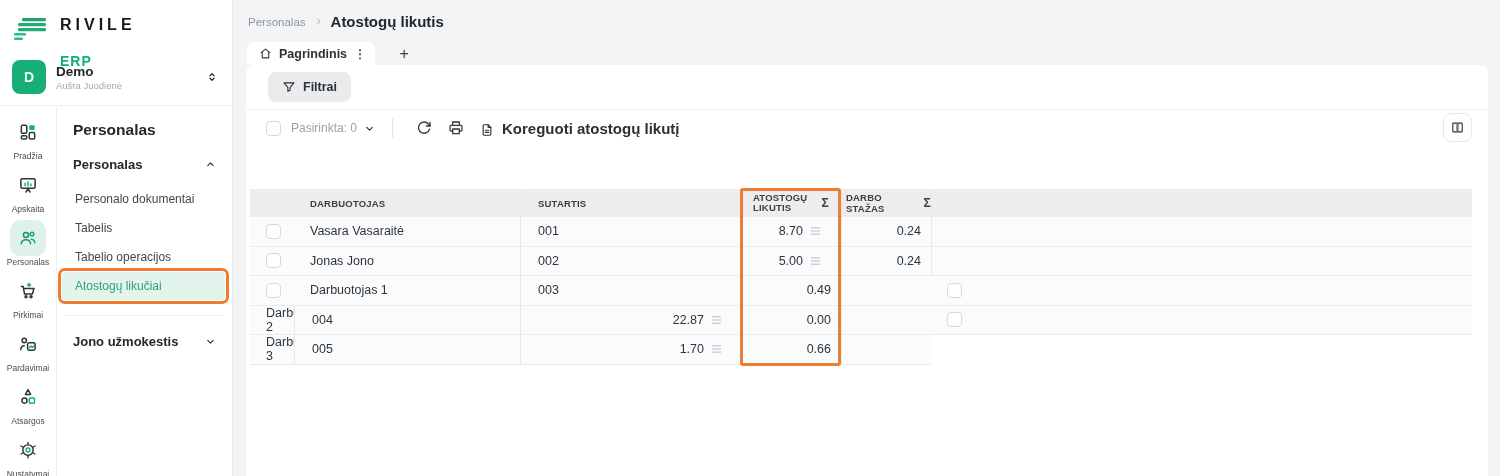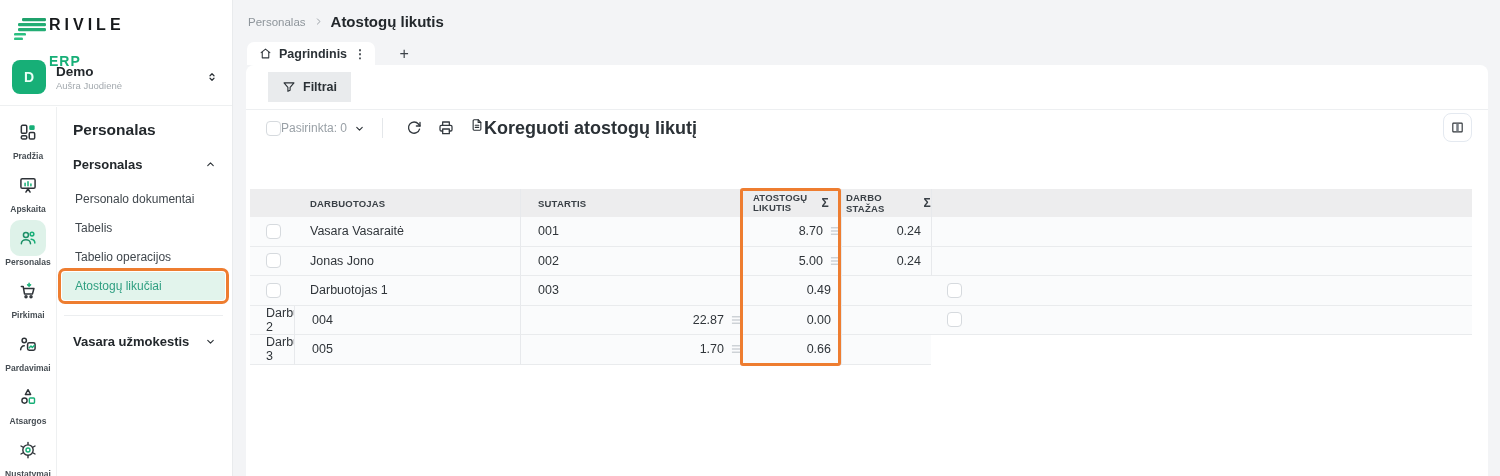--- a/index.html
+++ b/index.html
@@ -11,35 +11,35 @@
     color: #2b3136;
     overflow: hidden;
   }
   svg { display:block; }
   .g { stroke:#17AF77; }
   .gf { fill:#17AF77; stroke:none; }
 
   
   .sidebar { position:absolute; left:0; top:0; width:233px; height:476px; background:#fff; border-right:1px solid #e9ebed; }
   .sb-head { position:relative; height:106px; border-bottom:1px solid #eef0f1; }
-  .logo { position:absolute; left:14px; top:16px; display:flex; gap:1px; align-items:flex-start; }
+  .logo { position:absolute; left:14px; top:16px; display:flex; gap:12px; align-items:flex-start; }
   .logo-text .brand { font-size:16px; font-weight:800; letter-spacing:4px; color:#17191b; }
   .logo-text .brand-sub { font-size:14px; font-weight:700; letter-spacing:1px; color:#17AF77; margin-top:19px; }
   .account { position:absolute; left:12px; top:58px; right:8px; height:38px; display:flex; align-items:center; gap:10px; cursor:pointer; }
   .avatar { width:34px; height:34px; border-radius:8px; background:#17AF77; color:#eafff6; font-size:14px; font-weight:700; display:flex; align-items:center; justify-content:center; }
   .acct-name { font-size:13.5px; font-weight:700; color:#23282c; line-height:15px; }
   .acct-user { font-size:9.5px; color:#a3a9ae; margin-top:1px; }
   .acct-chev { margin-left:auto; margin-right:6px; color:#2b3136; }
 
   .sb-body { position:absolute; top:107px; bottom:0; left:0; right:0; display:flex; }
   .rail { width:57px; border-right:1px solid #eef0f1; display:flex; flex-direction:column; align-items:center; padding-top:7px; gap:6px; }
   .rail-item { display:flex; flex-direction:column; align-items:center; cursor:pointer; }
   .rail-item .ic { width:36px; height:36px; border-radius:10px; display:flex; align-items:center; justify-content:center; color:#2e3338; }
   .rail-item.active .ic { background:#def2e9; color:#1c8f67; }
-  .rail-item .rl { font-size:8.5px; color:#474e54; margin-top:1px;font-weight:bold; }
+  .rail-item .rl { font-size:8.5px; color:#474e54; margin-top:1px; }
 
   .menu { flex:1; padding:14px 7px 0 5px; }
   .menu-title { font-size:15.5px; font-weight:700; color:#23282c; padding-left:11px; line-height:18px; }
   .menu-sec { display:flex; justify-content:space-between; align-items:center; margin-top:16px; padding:0 9px 0 11px; height:18px; font-size:13px; font-weight:700; color:#23282c; cursor:pointer; }
   .menu-items { margin-top:12px; }
   .menu-item { height:28px; margin-bottom:1px; display:flex; align-items:center; padding-left:13px; font-size:12px; color:#40474d; border-radius:3px; cursor:pointer; }
   .menu-item.active { background:#e2f4ec; color:#2f9f81; outline:3px solid #EE7D30; outline-offset:1px; }
   .menu-divider { height:1px; background:#eceef0; margin:15px 2px 0 2px; }
   .menu-sec.second { margin-top:16px; }
 
@@ -51,45 +51,45 @@
   .bc-current { font-size:15px; font-weight:700; color:#23282c; }
 
   .tabstrip { position:absolute; left:13px; top:42px; height:23px; display:flex; align-items:flex-end; }
   .tab { height:23px; background:#fff; border-radius:7px 7px 0 0; display:flex; align-items:center; padding:0 9px 0 12px; font-size:12.5px; font-weight:600; color:#2b3136; cursor:pointer; }
   .tab .home-ic { color:#33393f; margin-right:7px; }
   .kebab { font-size:12px; font-weight:700; color:#3c4248; margin-left:7px; letter-spacing:0; cursor:pointer; }
   .addtab { width:30px; height:23px; margin-left:14px; display:flex; align-items:center; justify-content:center; font-size:16px; color:#3c4248; cursor:pointer; }
 
   .card { position:absolute; left:12px; right:12px; top:65px; bottom:-10px; background:#fff; border-radius:8px; }
   .filter-row { height:45px; border-bottom:1px solid #edeff1; display:flex; align-items:center; padding-left:22px; }
-  .btn-filter { height:30px; background:#e9ebed; border:none; border-radius:0; display:flex; align-items:center; gap:7px; padding:0 14px; font-size:12.5px; font-weight:600; color:#2b3136; font-family:inherit; cursor:pointer; }
+  .btn-filter { height:30px; background:#e9ebed; border:none; border-radius:8px; display:flex; align-items:center; gap:7px; padding:0 14px; font-size:12.5px; font-weight:600; color:#2b3136; font-family:inherit; cursor:pointer; }
 
   .toolbar { height:36px; display:flex; align-items:center; padding-left:20px; position:relative; }
   .cbx { width:15px; height:15px; border:1px solid #d6dade; border-radius:4px; background:#fff; cursor:pointer; flex:none; }
-  .sel-label { font-size:12px; color:#9aa1a7; }
+  .sel-label { margin-left:10px; font-size:12px; color:#9aa1a7; }
   .chev-sm { margin-left:7px; color:#2b3136; cursor:pointer; }
   .tdiv { width:1px; height:20px; background:#e4e7ea; margin:0 15px 0 17px; }
   .ticon { width:32px; display:flex; justify-content:center; color:#33393f; cursor:pointer; }
-  .action { display:flex; align-items:flex-start; gap:0; margin-left:8px; font-size:18px; font-weight:600; color:#2b3136; cursor:pointer; }
+  .action { display:flex; align-items:flex-end; gap:8px; margin-left:8px; font-size:15px; font-weight:600; color:#2b3136; cursor:pointer; }
   .colbtn { position:absolute; right:16px; top:3px; width:29px; height:29px; border:1px solid #e4e9f0; background:#fff; border-radius:8px; display:flex; align-items:center; justify-content:center; cursor:pointer; }
 
   
   .table-wrap { position:relative; margin:1px 16px 0 4px; }
   .grid { display:grid; grid-template-columns:44px 226px 222px 99px 90px 1fr;margin-top:43px; }
   .hc { height:28px; background:#ededee; display:flex; align-items:center; font-size:9.5px; font-weight:700; letter-spacing:.2px; color:#3a4046; }
   .rc { height:29.5px; background:#fafbfc; border-bottom:1px solid #e9ebed; display:flex; align-items:center; font-size:12.5px; color:#30353a; }
   .bl { border-left:1px solid #e7e9ec; }
   .pl16 { padding-left:16px; }
   .pl17 { padding-left:17px; }
   .hc-likutis { justify-content:space-between; padding:0 12px 0 10px; line-height:10.5px; }
   .hc-likutis .wrap { width:52px; }
   .hc-stazas { gap:6px; padding-left:4px; }
   .sum { font-size:12px; font-weight:600; cursor:pointer; }
   .num { justify-content:flex-end; }
-  .cell-balance { padding-right:0; gap:7px; }
+  .cell-balance { padding-right:20px; gap:7px; }
   .cell-tenure { padding-right:10px; }
   .rowmenu { color:#c3c8cd; cursor:pointer; }
 
   .col-annot { position:absolute; left:490px; top:-1px; width:101px; height:178px; border:3px solid #EE7D30; border-radius:3px; pointer-events:none; z-index:5; }
 </style>
 </head>
 <body>
 
 <aside class="sidebar">
   <div class="sb-head">
@@ -212,21 +212,21 @@
         </span>
       </div>
       <div class="menu-items">
         <div class="menu-item">Personalo dokumentai</div>
         <div class="menu-item">Tabelis</div>
         <div class="menu-item">Tabelio operacijos</div>
         <div class="menu-item active">Atostogų likučiai</div>
       </div>
       <div class="menu-divider"></div>
       <div class="menu-sec second">
-        <span>Vasara užmokestis</span>
+        <span>Jono užmokestis</span>
         <span>
           <svg width="11" height="11" viewBox="0 0 24 24" fill="none" stroke="#2b3136" stroke-width="2.4" stroke-linecap="round" stroke-linejoin="round">
               <polyline points="6,9.5 12,15.5 18,9.5"></polyline>
             </svg>
         </span>
       </div>
     </div>
   </div>
 </aside>
 

